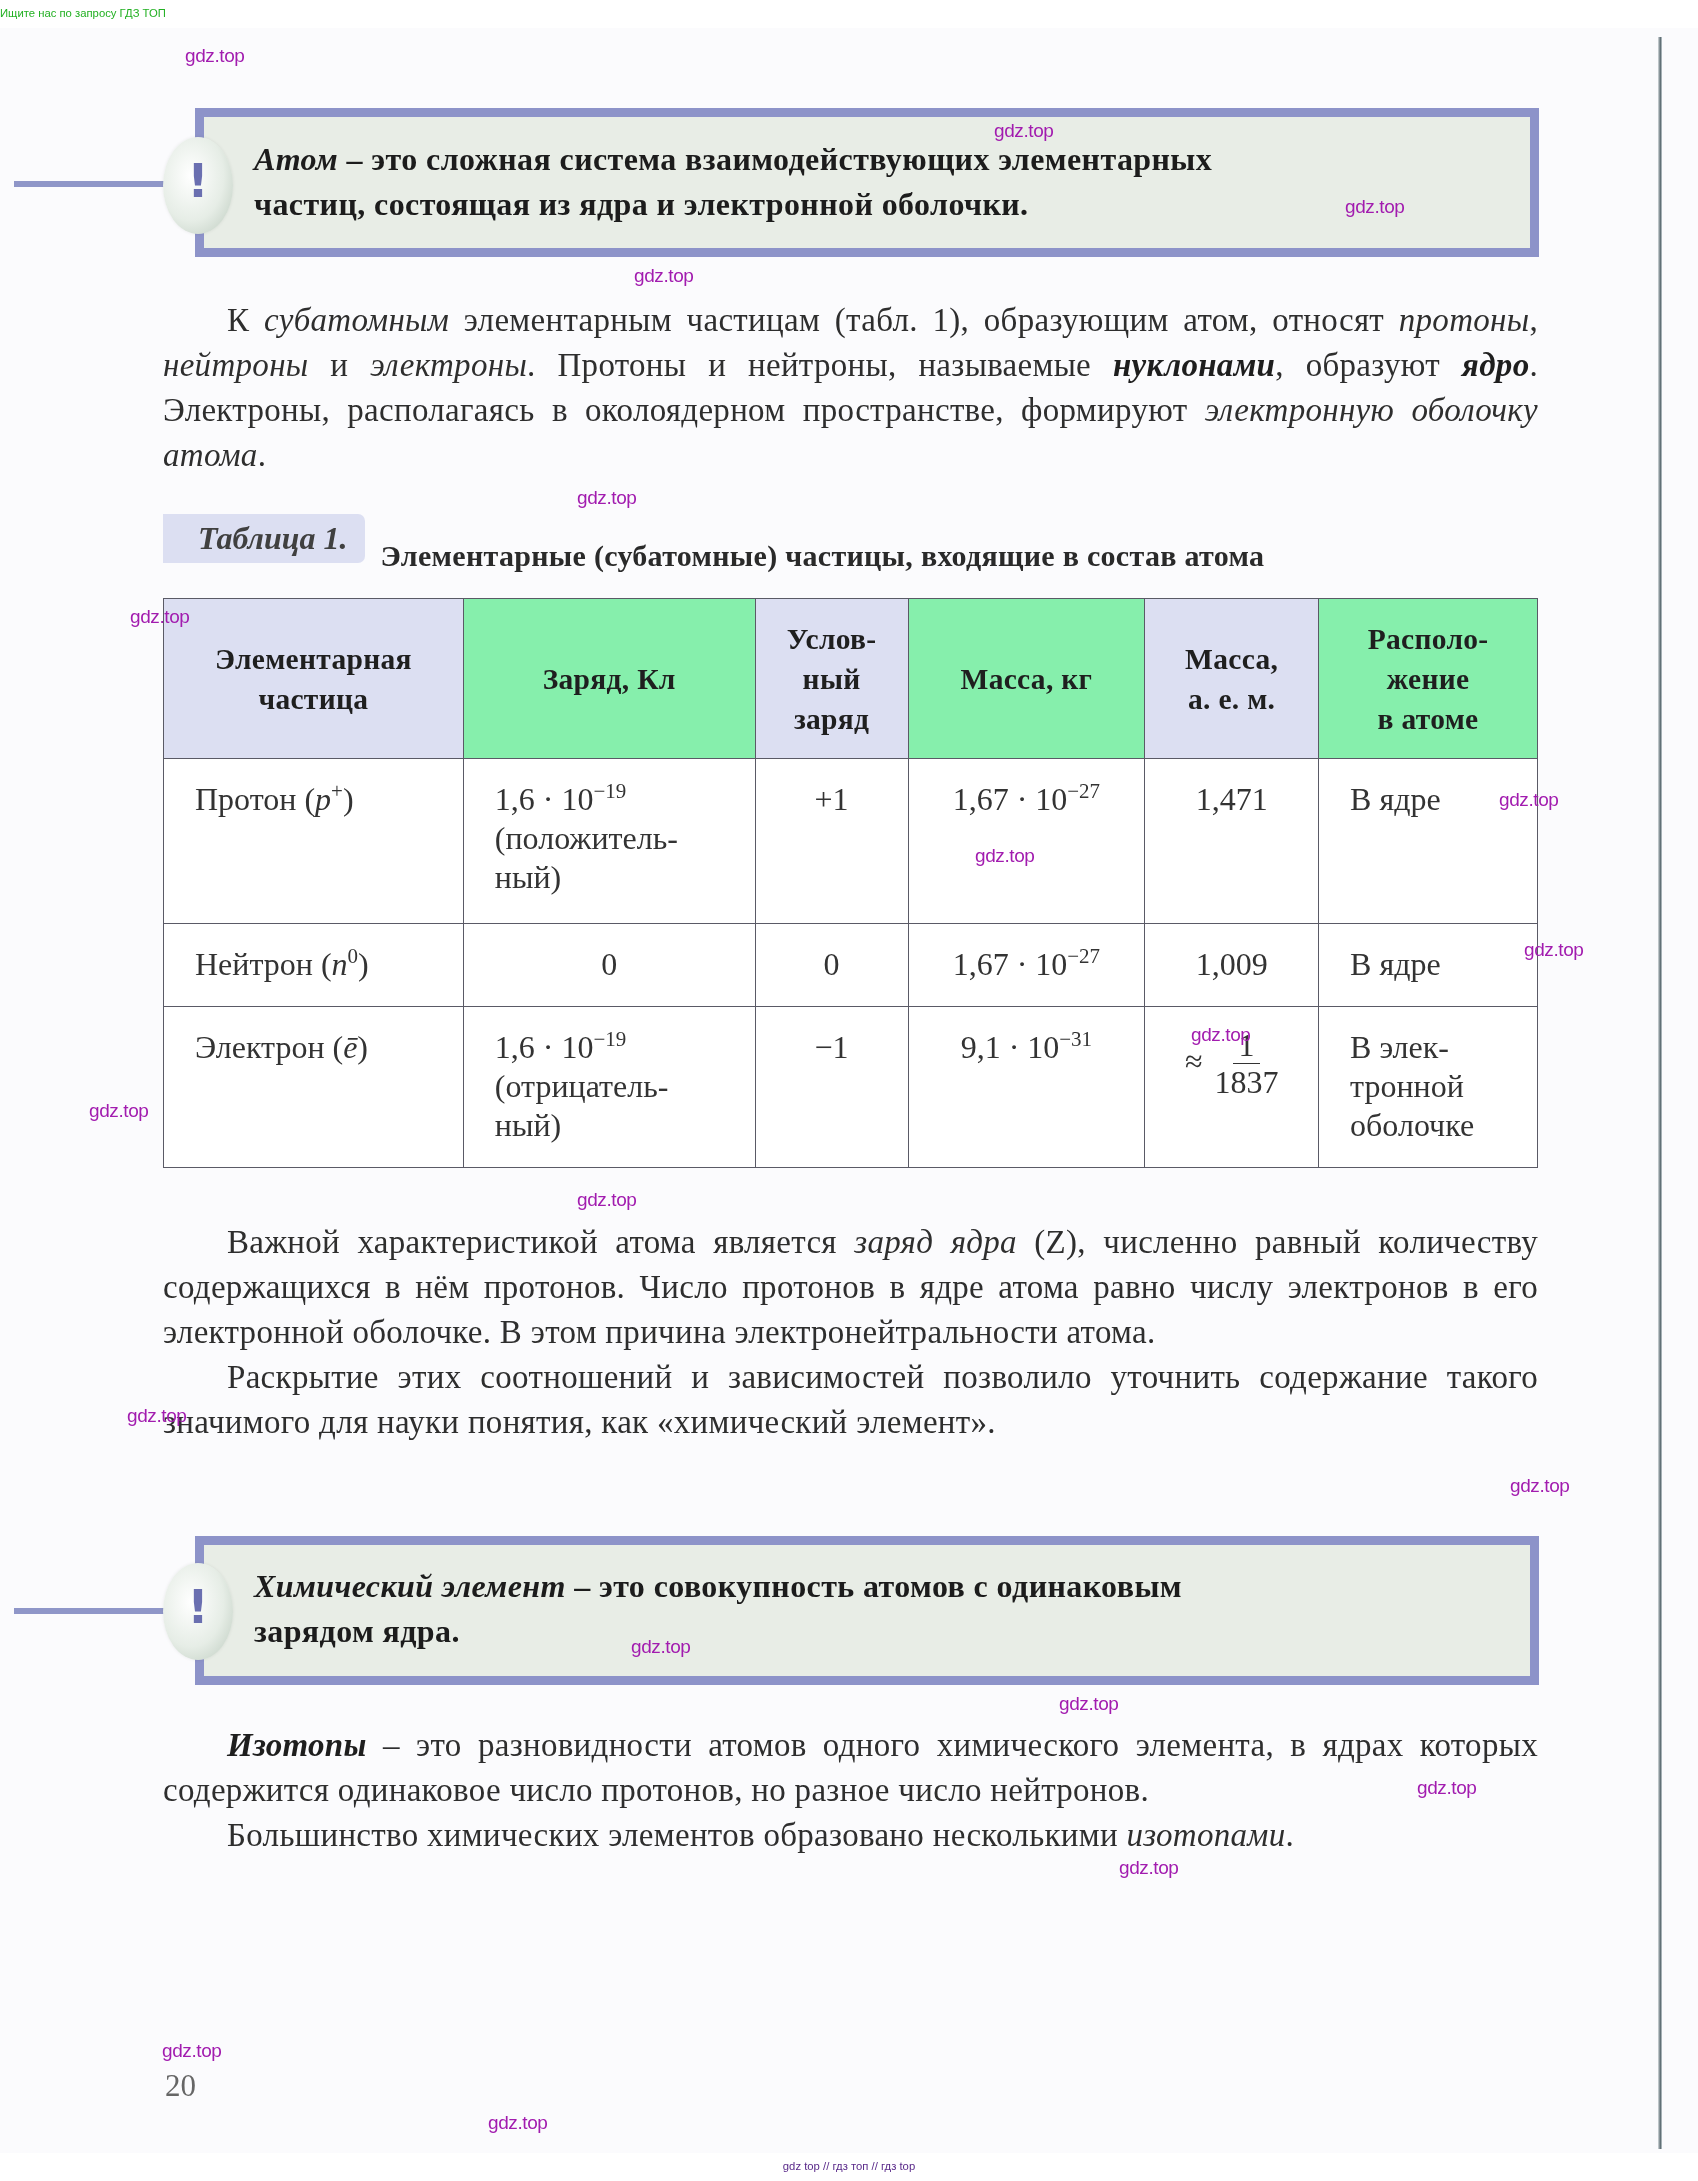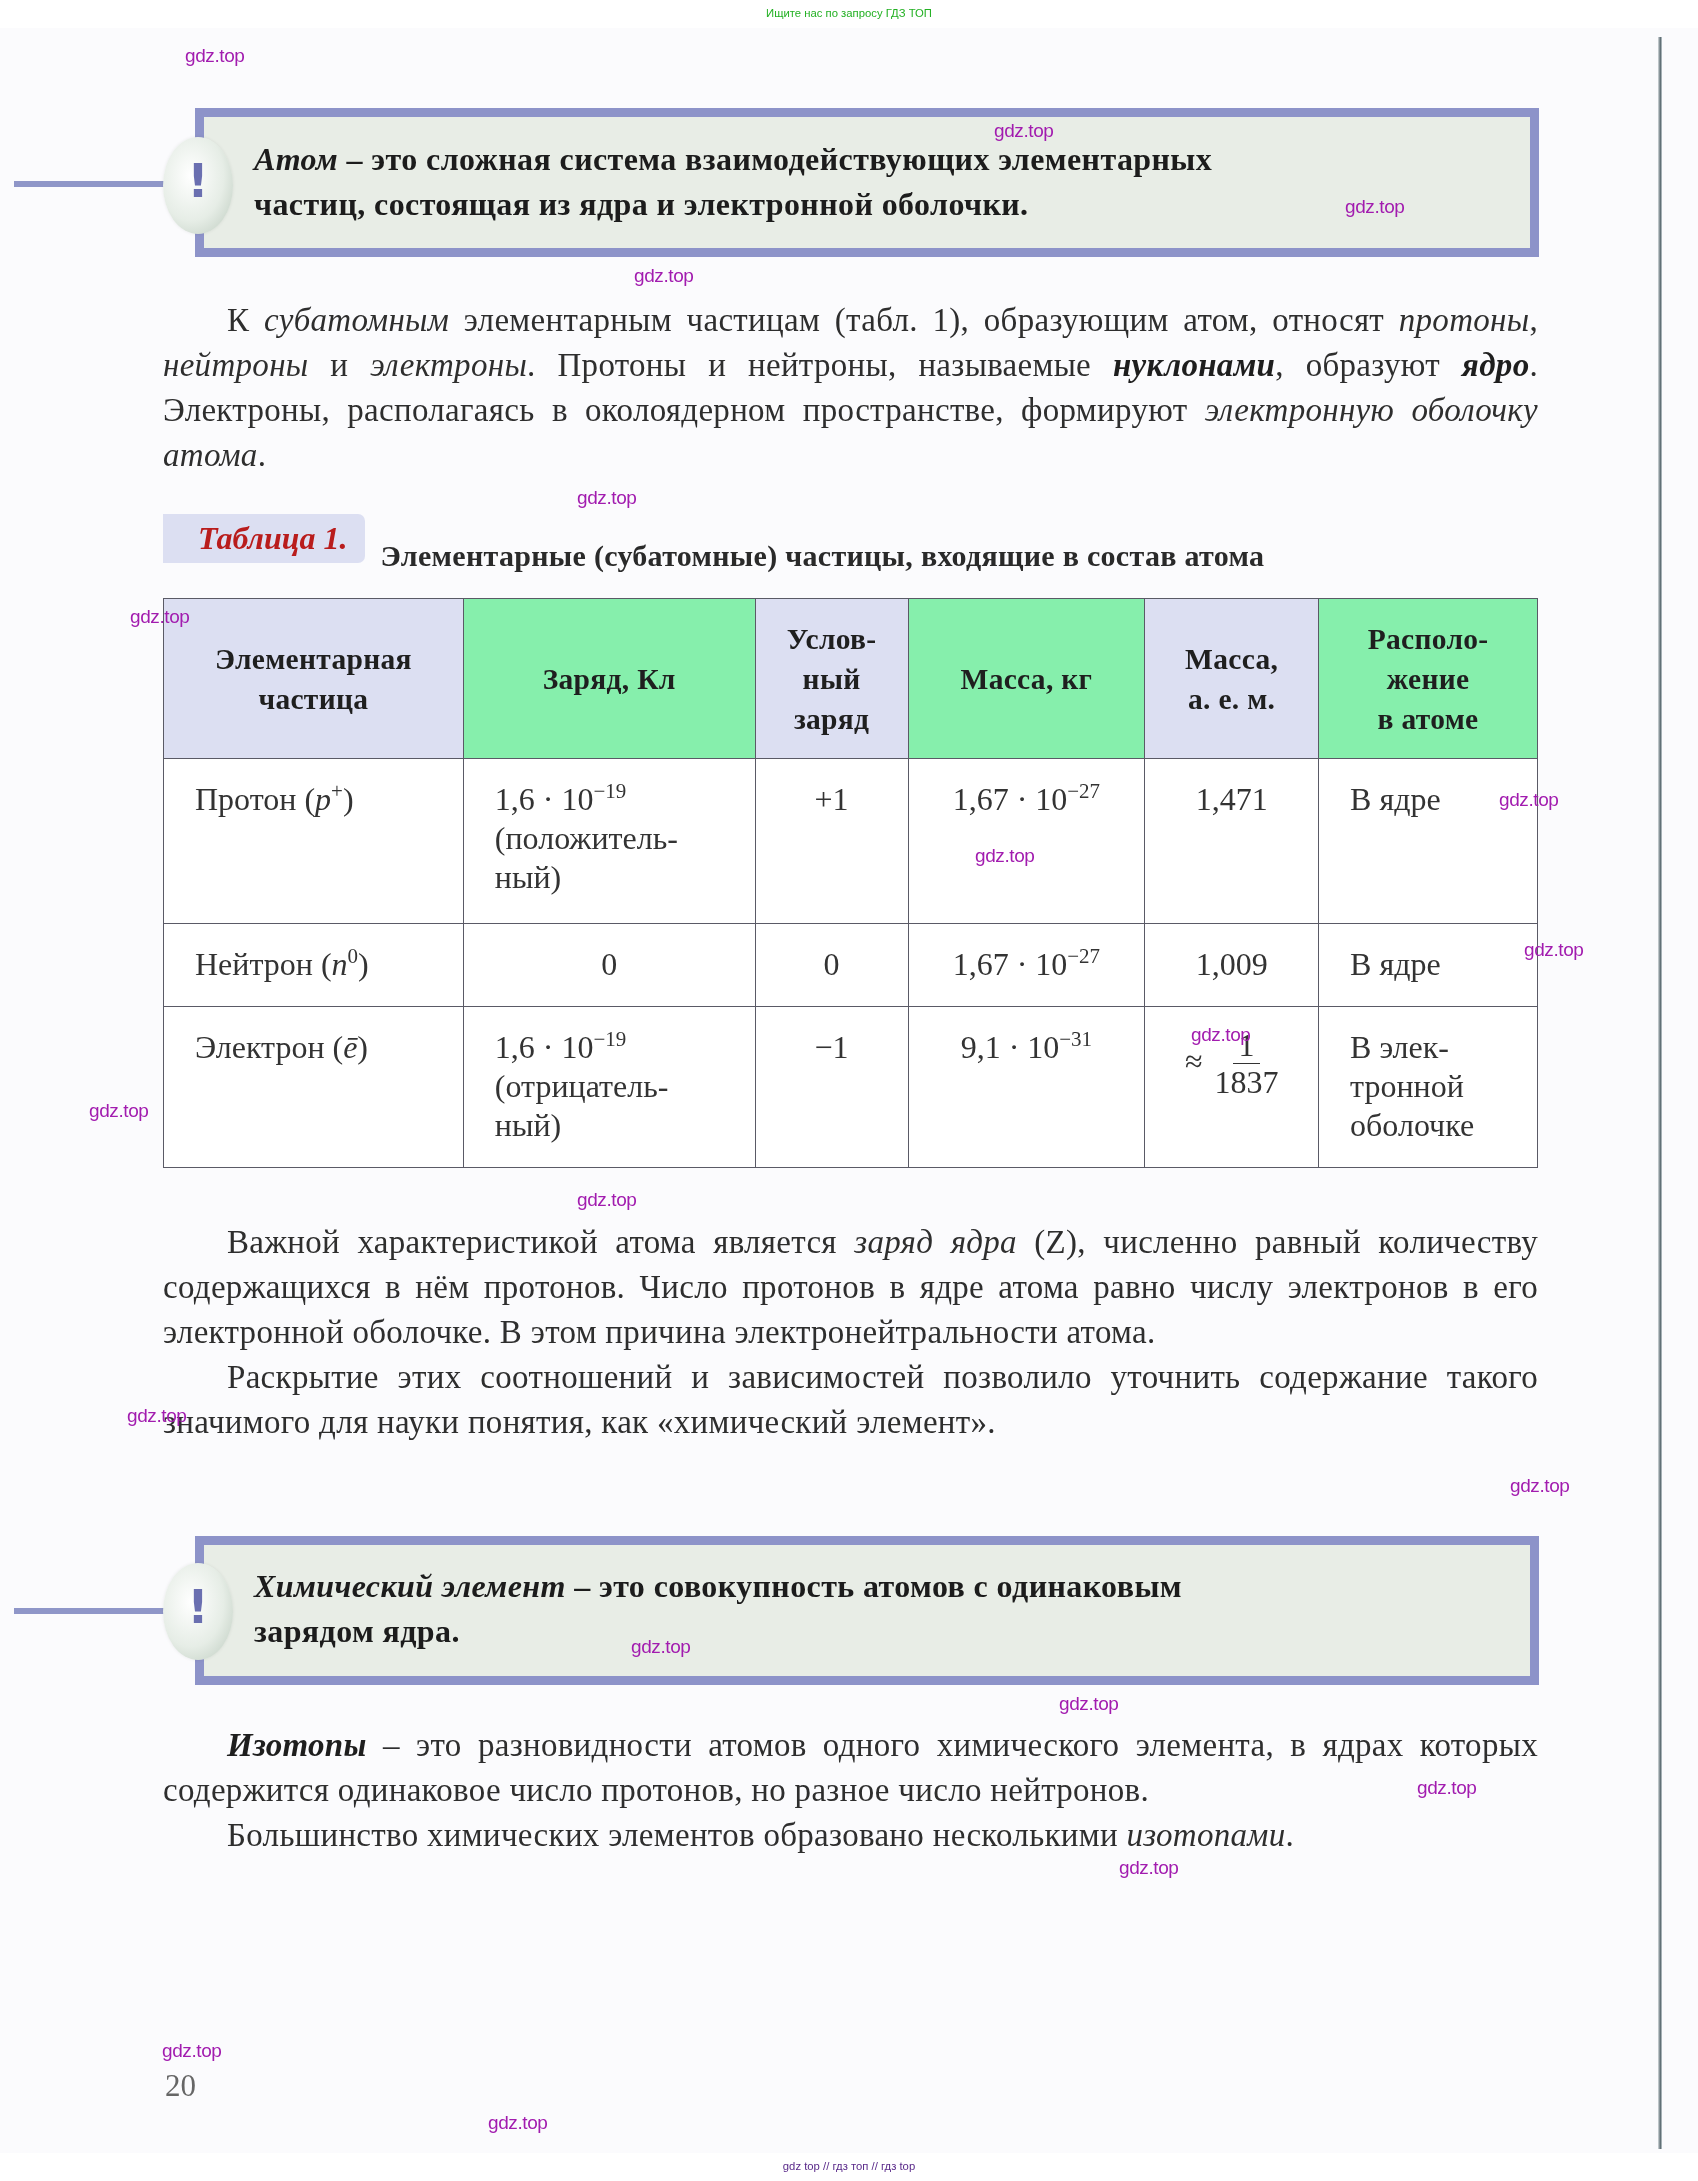--- a/index.html
+++ b/index.html
@@ -1,19 +1,19 @@
 <!DOCTYPE html>
 <html style="font-size:14px"><head>
 <meta charset="utf-8">
 <style>
   * { box-sizing: border-box; margin: 0; padding: 0; }
   html, body { width: 1698px; height: 2181px; background: #ffffff; overflow: hidden; }
   body { position: relative; font-family: "Liberation Serif", "DejaVu Serif", serif; color: #2a2a2a; }
 
-  .top-banner { position: absolute; top: 7px; left: 0; width: 1698px; text-align: center;
+  .top-banner { position: absolute; top: 7px; left: 0; width: 1698px; text-align: left;
     font-family: "Liberation Sans", sans-serif; font-size: 11.3px; color: #22b022; }
   .bottom-banner { position: absolute; top: 2160px; left: 0; width: 1698px; text-align: center;
     font-family: "Liberation Sans", sans-serif; font-size: 11.3px; color: #5a2a8a; }
 
   .page { position: absolute; top: 28px; left: 0; width: 1698px; height: 2125px; background: #fbfbfd; }
   .page-edge { position: absolute; top: 37px; left: 1658px; width: 3.5px; height: 2112px;
     background: linear-gradient(to right, #d8dde0, #5a6a70 60%, #c8d0d4); }
 
   .watermark { position: absolute; font-family: "Liberation Sans", "DejaVu Sans", sans-serif;
     font-size: 19px; color: #a21caf; letter-spacing: -0.4px; }
@@ -31,21 +31,21 @@
   .callout-text .term { font-style: italic; }
 
   .para { position: absolute; left: 163px; width: 1375px; font-size: 33px; line-height: 45px;
     color: #2e2e2e; text-align: justify; letter-spacing: 0.3px; }
   .para p { text-indent: 64px; }
   .para i { font-style: italic; }
   .para b { font-weight: bold; font-style: italic; color: #1e1e1e; }
 
   .table-caption { position: absolute; top: 514px; left: 163px; height: 49px; display: flex; align-items: center; }
   .table-caption .tag { background: #dcdff2; height: 49px; padding: 0 17.4px 0 35px; display: flex; align-items: center;
-    font-weight: bold; font-style: italic; font-size: 32px; color: #b91c1c; border-radius: 0 7px 7px 0; }
+    font-weight: bold; font-style: italic; font-size: 32px; color: #404040; border-radius: 0 7px 7px 0; }
   .table-caption .title { font-weight: bold; font-size: 30px; color: #2a2a2a; padding-left: 15.6px; letter-spacing: 0.3px; margin-top: 35px; }
 
   table.particles { position: absolute; top: 598px; left: 163px; width: 1375px; border-collapse: collapse; }
   table.particles th, table.particles td { border: 1.7px solid #5a5a66; vertical-align: top; }
   table.particles th { font-weight: bold; font-size: 29.5px; line-height: 40px; color: #1f1f1f;
     text-align: center; vertical-align: middle; height: 160px; letter-spacing: 0.3px; }
   th.lav { background: #dcdff2; }
   th.mint { background: #86efac; }
   table.particles td { background: #ffffff; font-size: 32px; line-height: 39px; color: #333; padding-top: 21px; }
   td.name { padding-left: 31px; }

